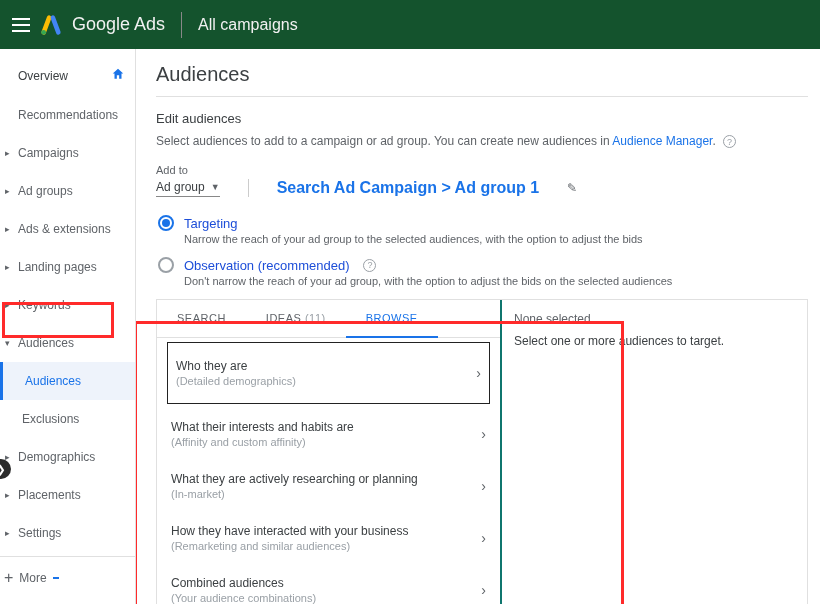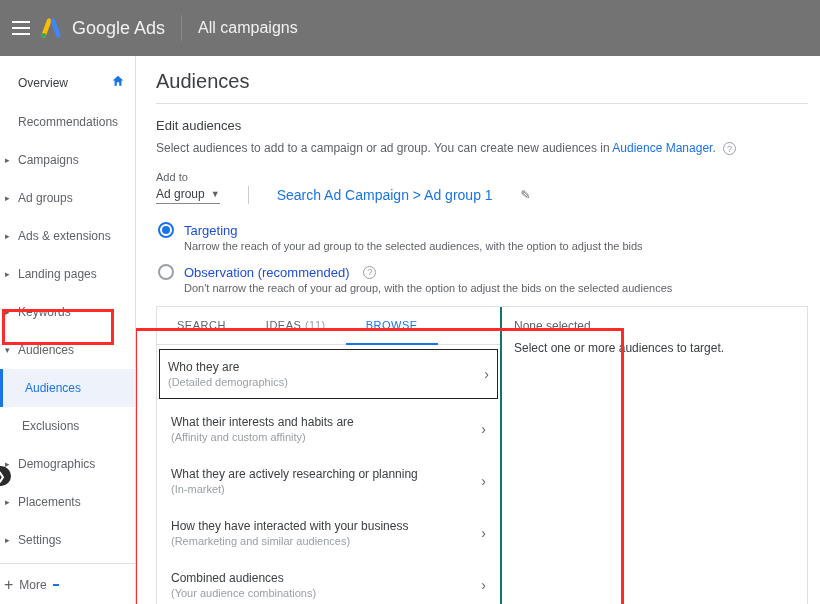--- a/index.html
+++ b/index.html
@@ -6,22 +6,22 @@
 body {
   font-family: Arial, Helvetica, sans-serif;
   font-size: 13px;
   color: #333;
   width: 820px;
   height: 604px;
   overflow: hidden;
   background: #fff;
 }
 .header {
-  background: #737373;
-  height: 56px;
+  background: #14532d;
+  height: 49px;
   display: flex;
   align-items: center;
   padding: 0 12px;
   color: #fff;
 }
 .hamburger { cursor: pointer; display: flex; align-items: center; }
 .logo { margin: 0 10px; display: flex; align-items: center; }
 .brand { font-size: 18px; font-weight: 400; color: #f1f1f1; margin-right: 16px; }
 .vdiv { width: 1px; height: 26px; background: #888; margin-right: 16px; }
 .campaign-label { font-size: 16px; color: #f1f1f1; }
@@ -122,21 +122,21 @@
   width: 13px; height: 13px;
   border: 1px solid #9aa0a6; border-radius: 50%;
   font-size: 9px; color: #9aa0a6; margin-left: 4px;
   vertical-align: middle;
 }
 .addto-label { font-size: 11px; color: #5f6368; }
 .addto-row { display: flex; align-items: center; gap: 28px; margin-top: 2px; margin-bottom: 18px; }
 .dd-trigger { display: flex; align-items: center; gap: 6px; font-size: 12px; color: #3c4043; border-bottom: 1px solid #888; padding: 2px 0; cursor: pointer; }
 .dd-trigger .arr { font-size: 9px; color: #5f6368; }
 .vbar { width: 1px; height: 18px; background: #ccc; }
-.crumb { color: #1a73e8; font-size: 14px; }
+.crumb { color: #1a73e8; font-size: 16px; font-weight: bold; }
 .pencil { color: #5f6368; font-size: 12px; cursor: pointer; }
 .radio-block { margin-bottom: 12px; padding-left: 2px; }
 .radio-row { display: flex; align-items: center; gap: 10px; }
 .radio { width: 16px; height: 16px; border: 2px solid #9aa0a6; border-radius: 50%; display: inline-flex; align-items: center; justify-content: center; }
 .radio.sel { border-color: #1a73e8; }
 .radio.sel::after { content: ""; width: 8px; height: 8px; border-radius: 50%; background: #1a73e8; }
 .radio-label { font-size: 13px; color: #1d4ed8; }
 .radio-desc { font-size: 11px; color: #5f6368; margin-left: 26px; margin-top: 2px; }
 .panel { display: flex; border: 1px solid #e0e0e0; margin-top: 6px; }
 .panel-left { width: 345px; border-right: 2px solid #0f766e; }
@@ -149,21 +149,21 @@
 .list-item {
   padding: 12px 14px;
   display: flex;
   align-items: center;
   justify-content: space-between;
   cursor: pointer;
 }
 .li-text .t1 { font-size: 12px; color: #3c4043; }
 .li-text .t2 { font-size: 11px; color: #9aa0a6; margin-top: 2px; }
 .chev { color: #5f6368; font-size: 14px; }
-.list-item.boxed { border: 1px solid #222; margin: 4px 2px; padding: 10px 8px; }
+.list-item.boxed { border: 1px solid #222; margin: 4px 10px; padding: 16px 8px; }
 .none-sel { font-size: 12px; color: #5f6368; margin-bottom: 8px; }
 .sel-desc { font-size: 12px; color: #3c4043; }
 .hl-box-b {
   position: absolute;
   border: 3px solid #ff2a2a;
   left: -2px;
   top: 272px;
   width: 490px;
   height: 300px;
   pointer-events: none;

